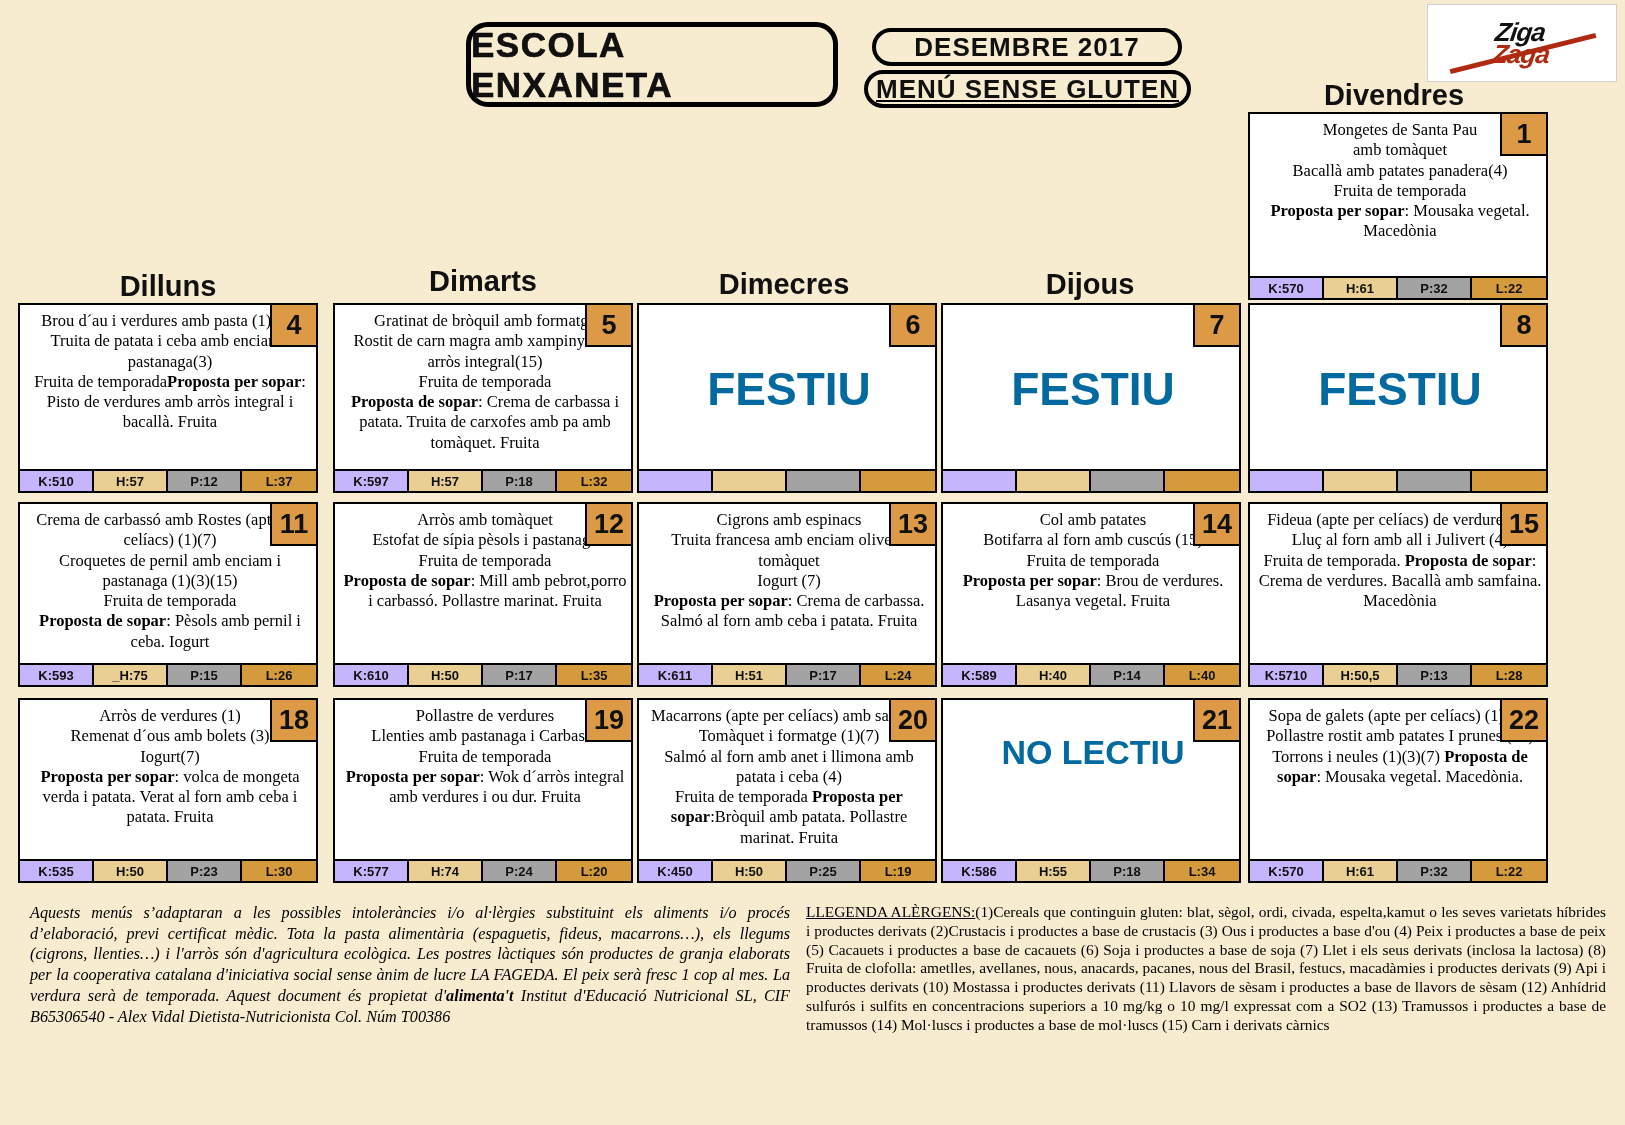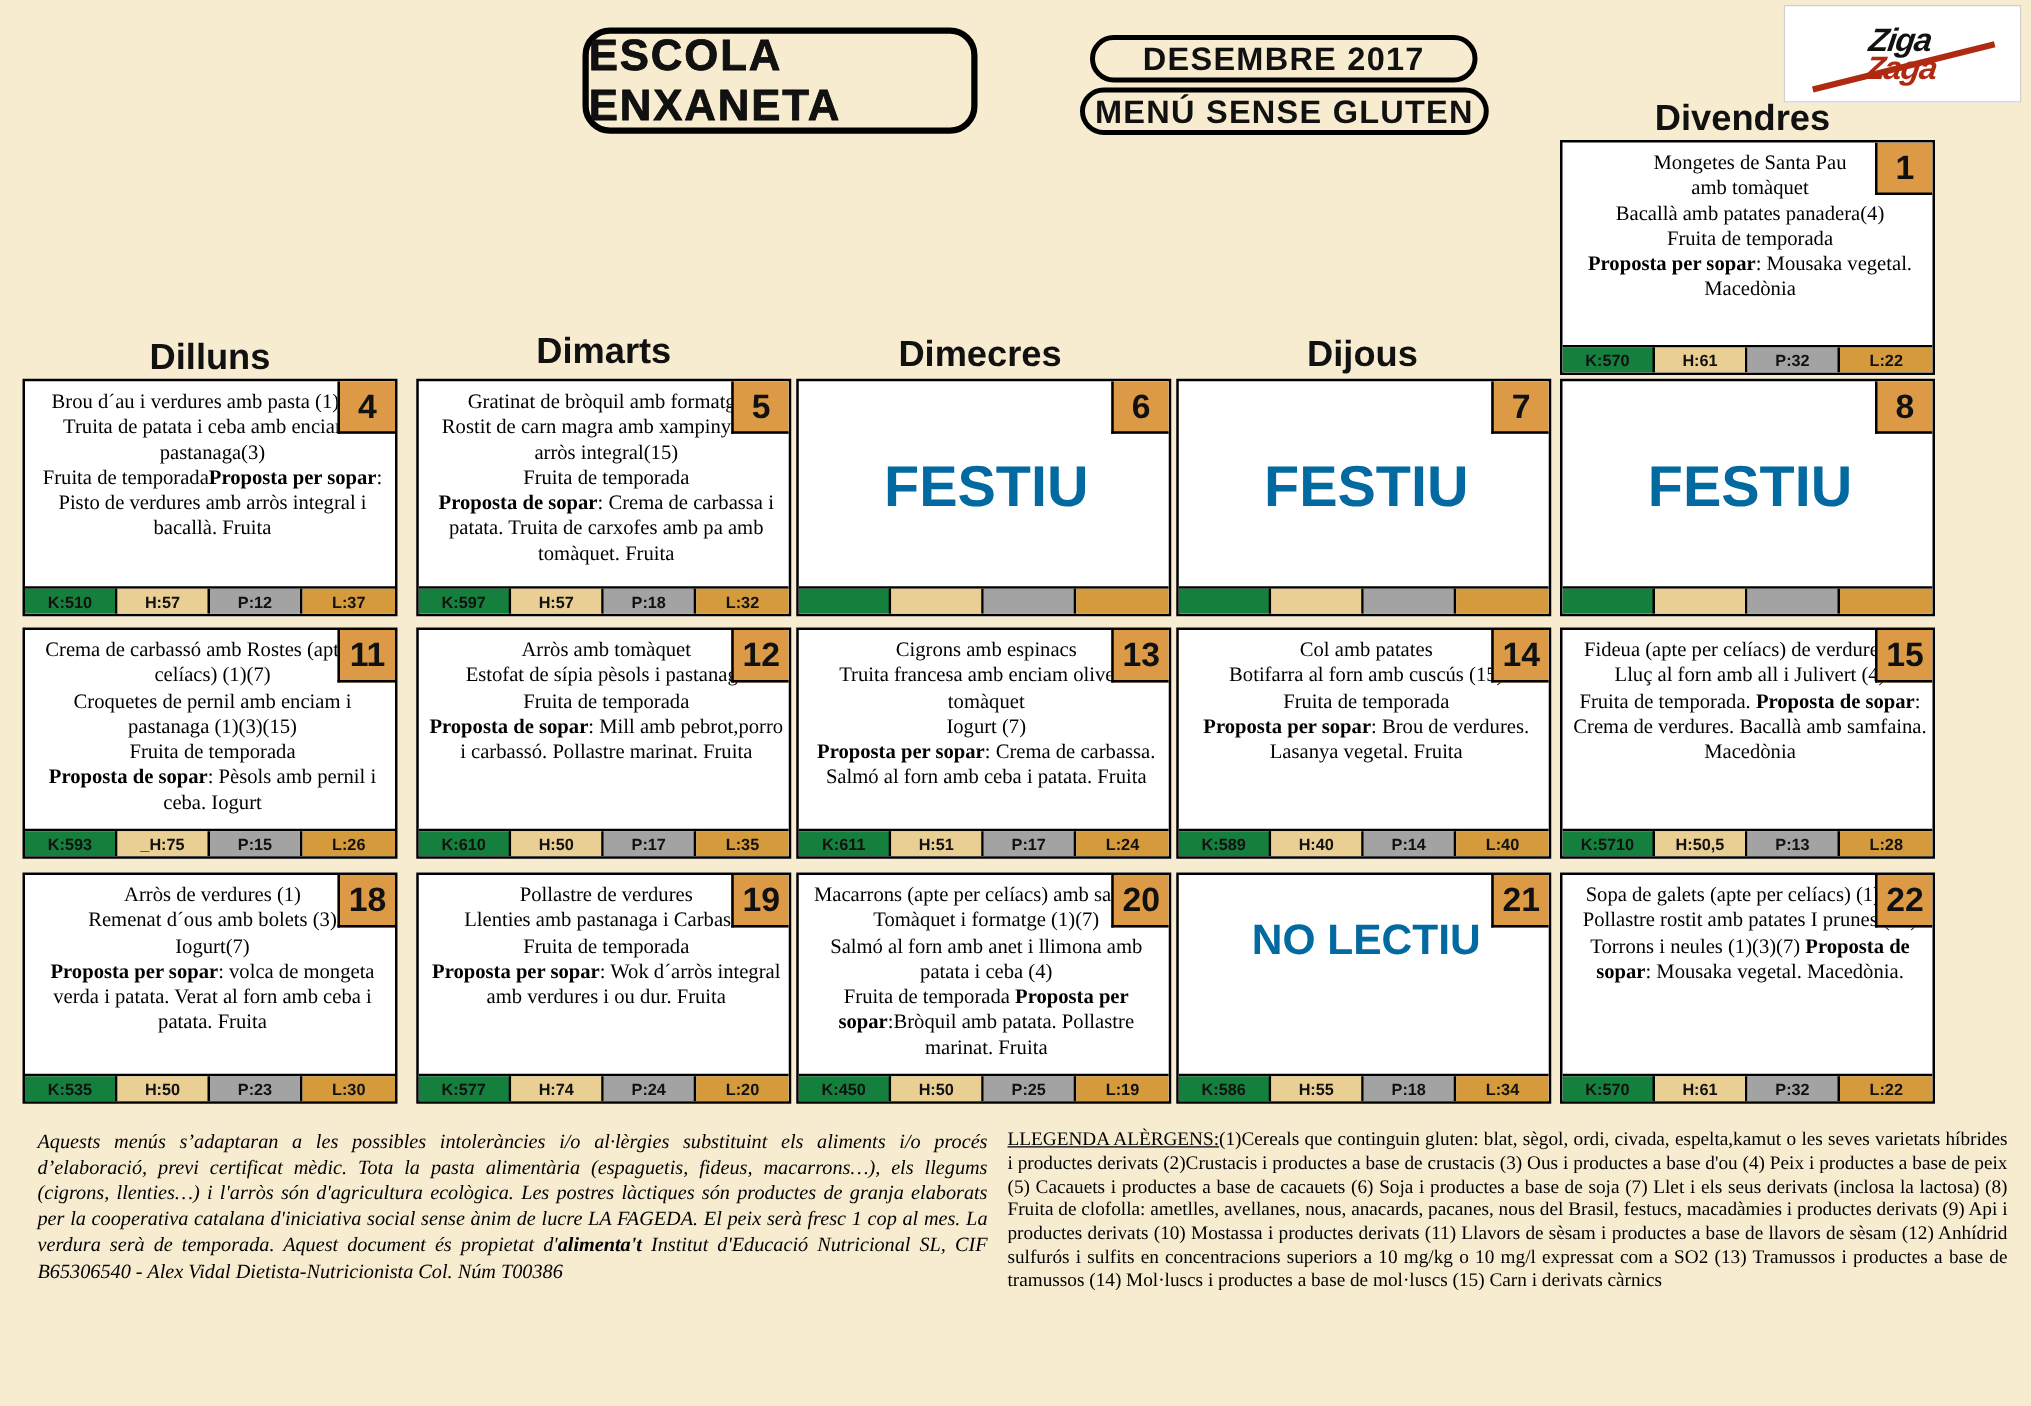--- a/index.html
+++ b/index.html
@@ -25,40 +25,40 @@
     font-size: 26px; letter-spacing: -1px;
     transform: skewX(-8deg);
   }
   .logo-zig .l2 { color: #b02a12; }
   .logo-slash {
     position: absolute; width: 150px; height: 5px; background: #b02a12;
     transform: rotate(-14deg); left: 20px; top: 46px;
   }
   .title-pill {
     position: absolute; left: 466px; top: 22px;
-    width: 316px; height: 85px;
+    width: 372px; height: 85px;
     border: 5px solid #000; border-radius: 22px; background: #f7ecd0;
     display: flex; align-items: center; justify-content: center;
   }
   .title-pill span {
     font-family: "Liberation Sans", sans-serif;
     font-weight: bold; font-size: 35px; letter-spacing: 1.5px;
     color: #111;
     -webkit-text-stroke: 0.6px #000;
   }
   .sub-pill {
     position: absolute; border: 4px solid #000; border-radius: 20px;
     background: #f7ecd0; display: flex; align-items: center; justify-content: center;
   }
   .sub-pill span {
     font-family: "Liberation Sans", sans-serif;
     font-weight: bold; font-size: 26px; color: #111; letter-spacing: 1px;
   }
   #pill-month { left: 872px; top: 28px; width: 310px; height: 38px; }
-  #pill-menu  { left: 864px; top: 70px; width: 327px; height: 38px; }
+  #pill-menu  { left: 864px; top: 70px; width: 327px; height: 38px; text-decoration: underline; }
 
   
   .daylabel {
     position: absolute;
     font-family: "Liberation Sans", sans-serif;
     font-weight: bold; font-size: 29px; color: #111;
     text-align: center; width: 300px;
   }
   .cell {
     position: absolute;
@@ -93,21 +93,21 @@
   }
   .nutri div {
     flex: 1 1 25%;
     font-family: "Liberation Sans", sans-serif;
     font-weight: bold; font-size: 13px;
     display: flex; align-items: center; justify-content: center;
     color: #111;
     border-right: 2px solid #000;
   }
   .nutri div:last-child { border-right: none; }
-  .n1 { background: #15803d; }
+  .n1 { background: #c4b5fd; }
   .n2 { background: #e9cf93; }
   .n3 { background: #a3a3a3; }
   .n4 { background: #d49a3c; }
   .big-word {
     font-family: "Liberation Sans", sans-serif;
     font-weight: bold; font-size: 46px;
     display: flex; align-items: center; justify-content: center;
     height: 100%;
     color: #0369a1;
   }

